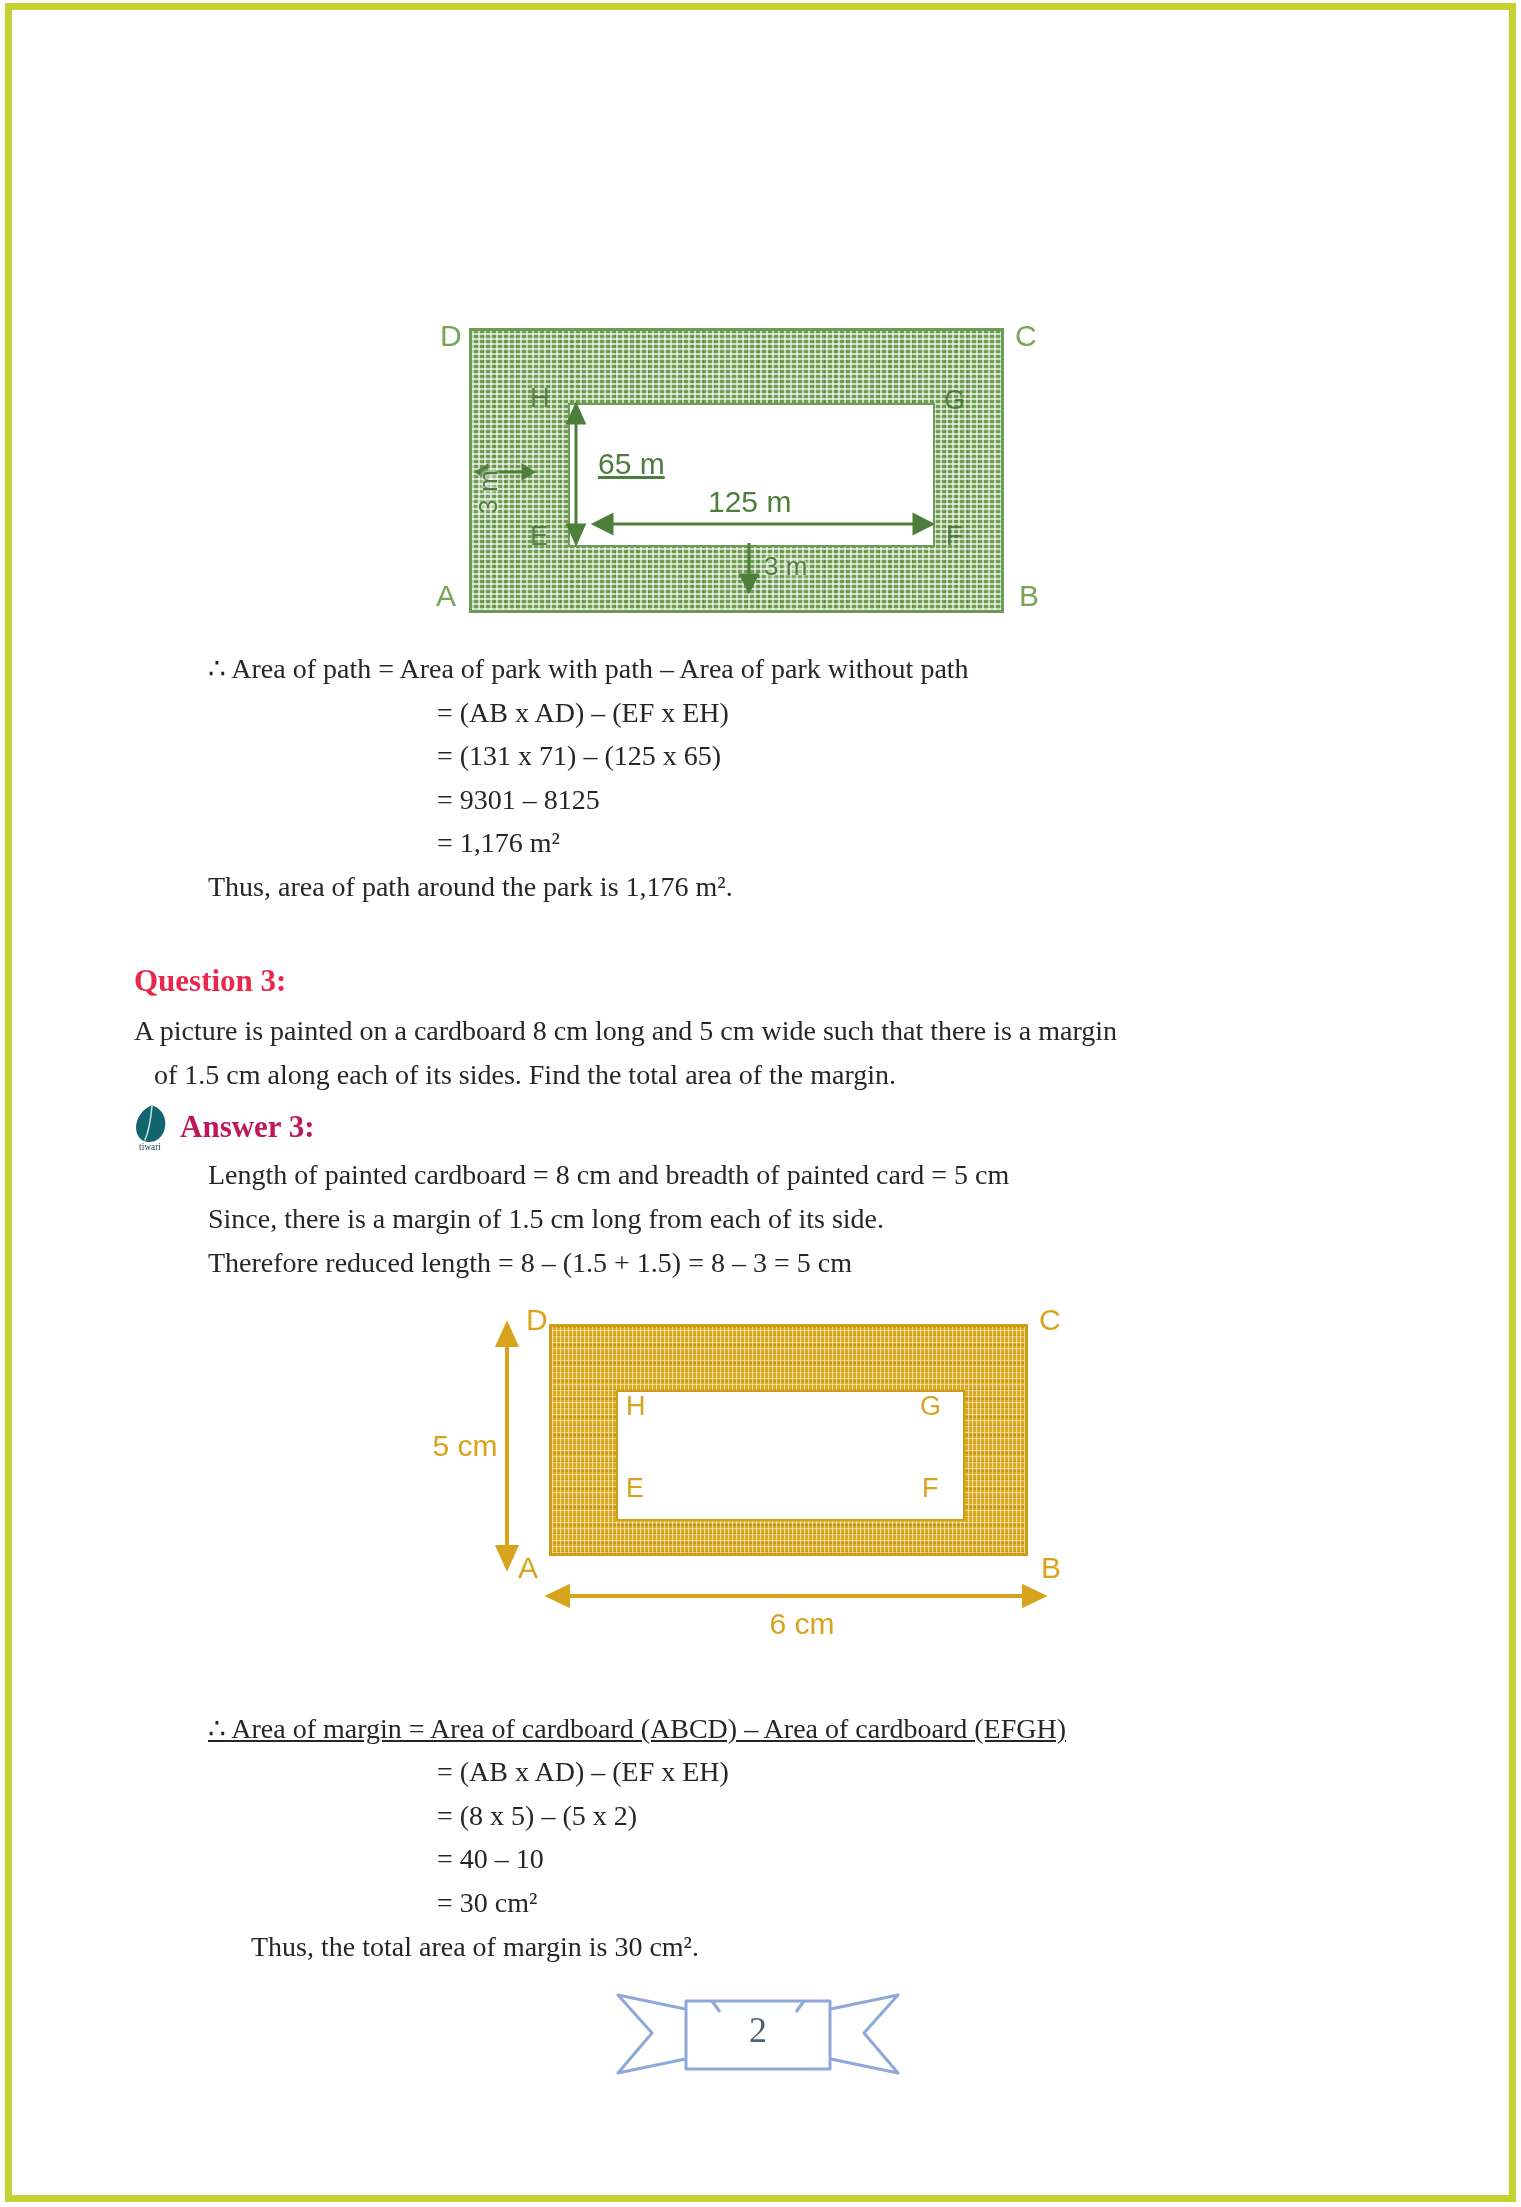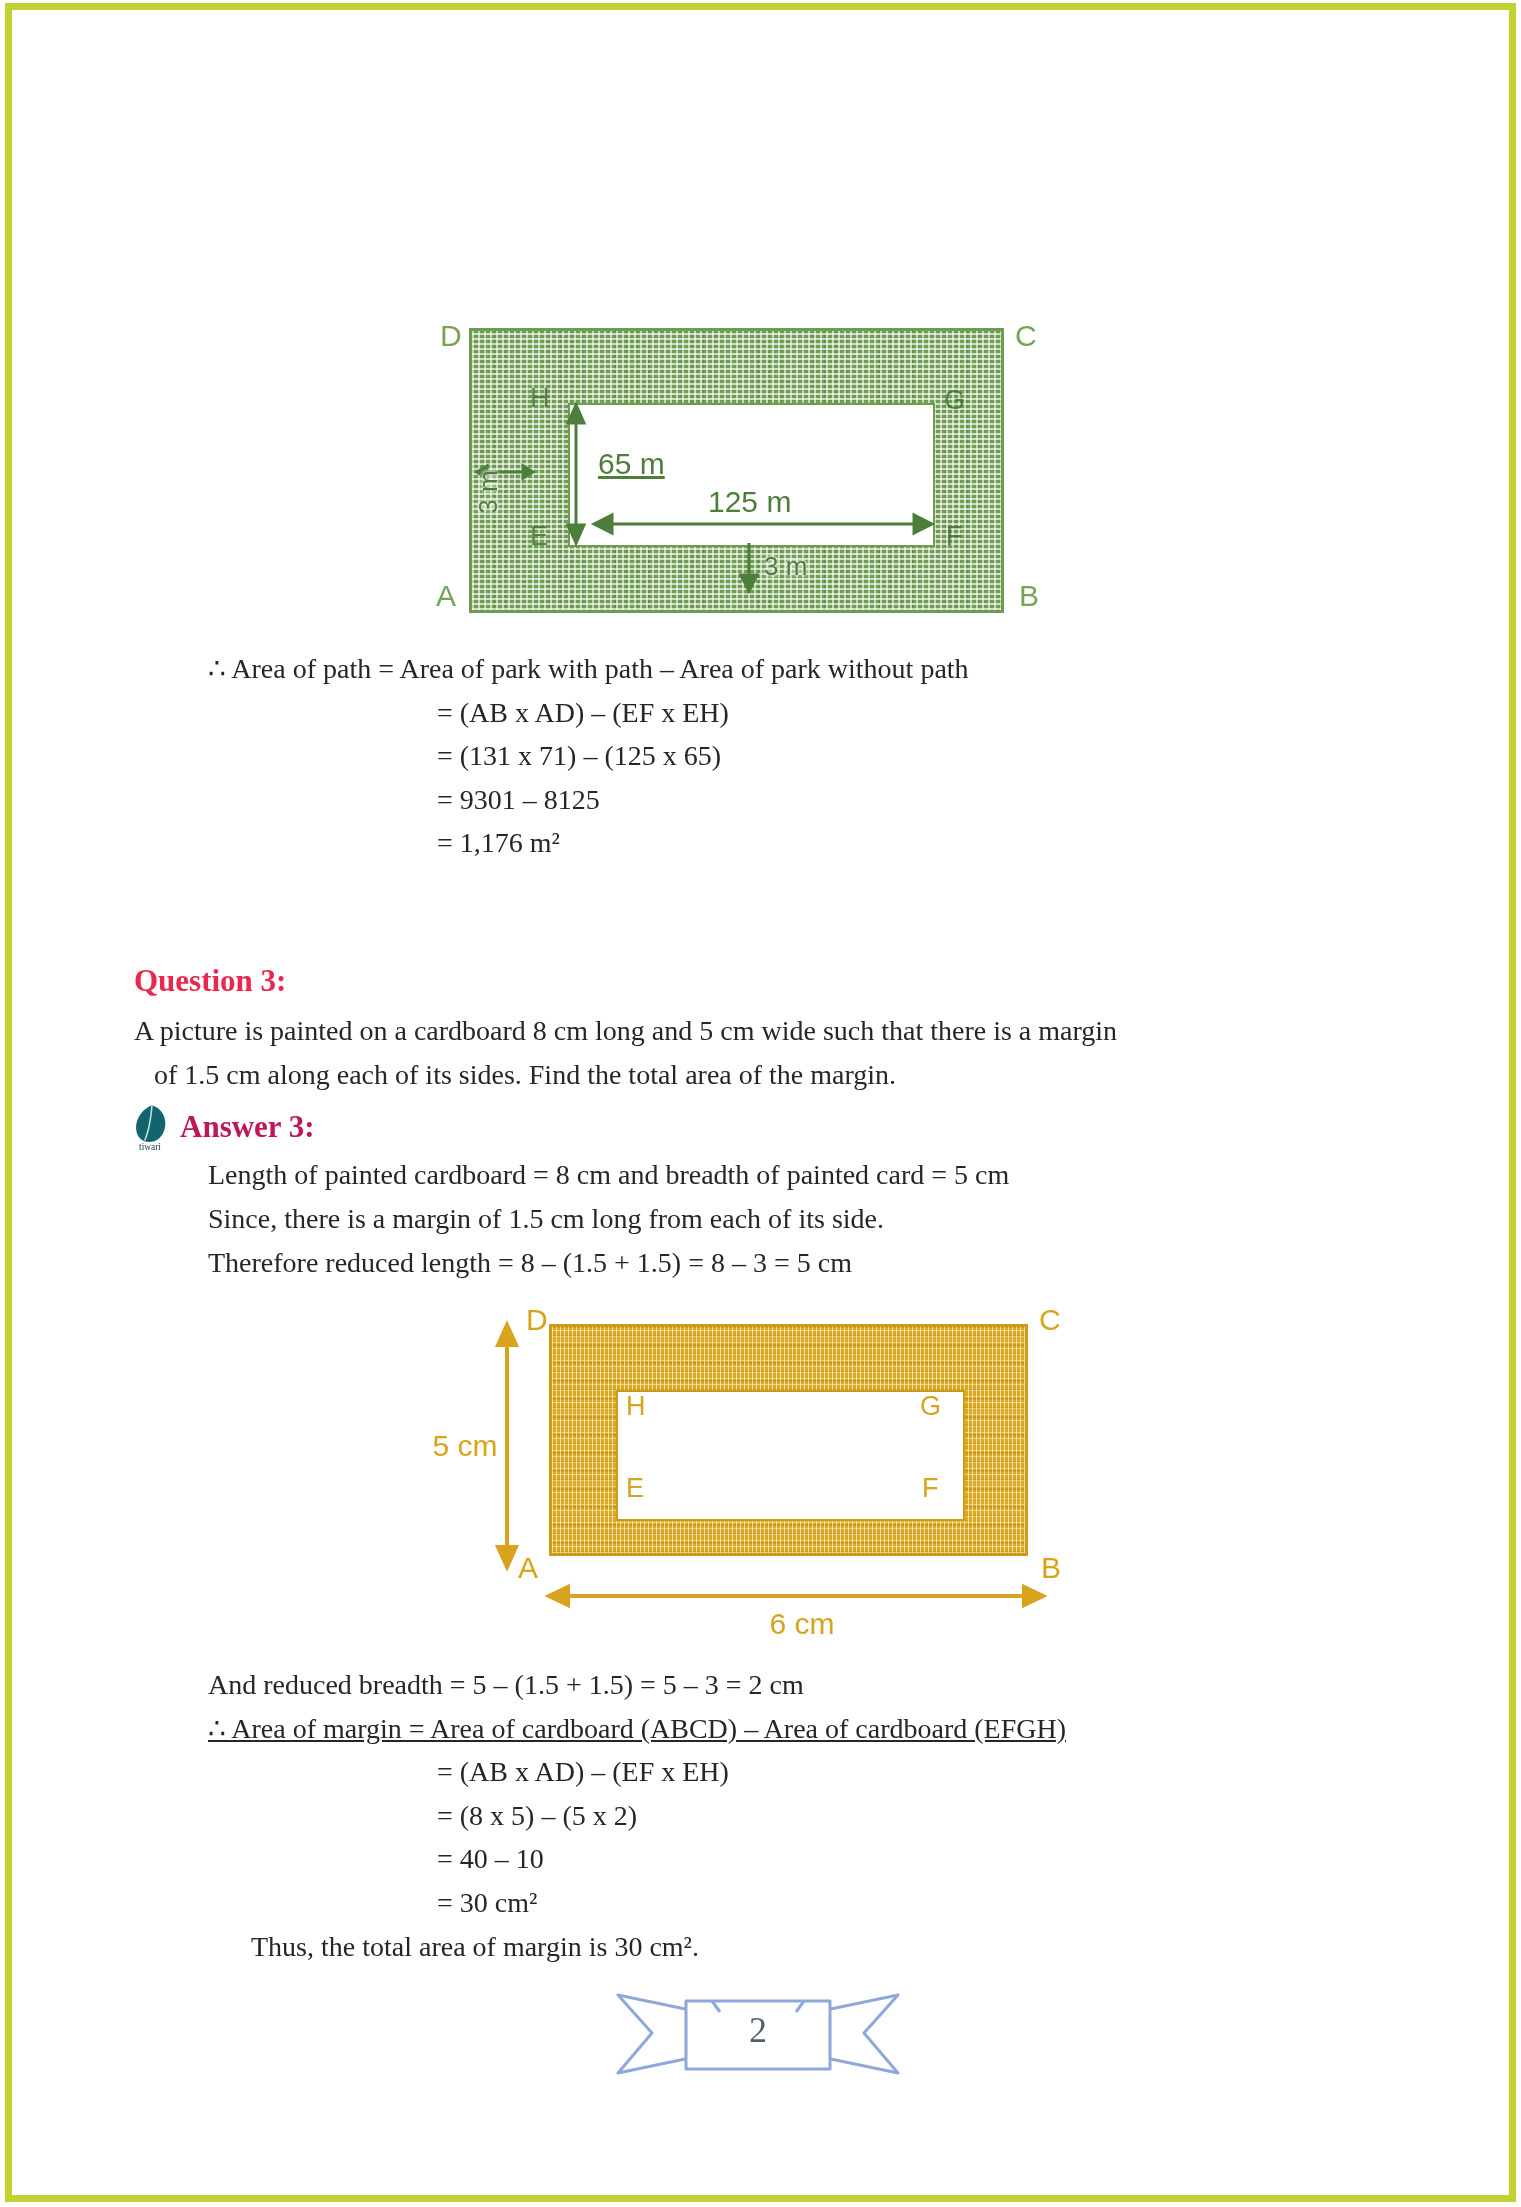--- a/index.html
+++ b/index.html
@@ -83,20 +83,21 @@
     <span class="meas" style="left:236px;top:156px;width:120px;text-align:left;">125 m</span>
     <span class="meas small3 rot" style="left:-16px;top:148px;width:64px;">3 m</span>
     <span class="meas small3" style="left:292px;top:222px;">3 m</span>
   </div>
 
   <div class="t" style="left:208px;top:652px;">∴ Area of path = Area of park with path – Area of park without path</div>
   <div class="t" style="left:437px;top:696px;">= (AB x AD) – (EF x EH)</div>
   <div class="t" style="left:437px;top:739px;">= (131 x 71) – (125 x 65)</div>
   <div class="t" style="left:437px;top:783px;">= 9301 – 8125</div>
   <div class="t" style="left:437px;top:826px;">= 1,176 m²</div>
+  <div class="t" style="left:208px;top:870px;">Thus, area of path around the park is 1,176 m².</div>
 
   <div class="qhead" style="left:134px;top:962px;">Question 3:</div>
   <div class="t" style="left:134px;top:1014px;">A picture is painted on a cardboard 8 cm long and 5 cm wide such that there is a margin</div>
   <div class="t" style="left:134px;top:1058px;margin-left:20px;">of 1.5 cm along each of its sides. Find the total area of the margin.</div>
 
   <svg style="position:absolute;left:130px;top:1102px;" width="42" height="50" viewBox="0 0 40 48">
     <path d="M21 3 C33 7 37 20 31 31 C26 40 13 41 8 33 C2 23 8 8 21 3 Z" fill="#12646e"></path>
     <path d="M21 3 C20 14 19 26 14 37" stroke="#bfe3da" stroke-width="1.5" fill="none"></path>
     <text x="19" y="46" font-size="9" fill="#0d3f46" text-anchor="middle">tiwari</text>
   </svg>
@@ -127,21 +128,20 @@
 
     <span class="inlbl" style="left:74px;top:66px;">H</span>
     <span class="inlbl" style="left:368px;top:66px;">G</span>
     <span class="inlbl" style="left:74px;top:148px;">E</span>
     <span class="inlbl" style="left:370px;top:148px;">F</span>
 
     <span class="measy" style="left:-122px;top:104px;width:70px;text-align:center;">5 cm</span>
     <span class="measy" style="left:190px;top:282px;width:120px;text-align:center;">6 cm</span>
   </div>
 
-  <div class="t" style="left:208px;top:1668px;">And reduced breadth = 5 – (1.5 + 1.5) = 5 – 3 = 2 cm</div>
   <div class="t" style="left:208px;top:1712px;text-decoration:underline;">∴ Area of margin = Area of cardboard (ABCD) – Area of cardboard (EFGH)</div>
   <div class="t" style="left:437px;top:1755px;">= (AB x AD) – (EF x EH)</div>
   <div class="t" style="left:437px;top:1799px;">= (8 x 5) – (5 x 2)</div>
   <div class="t" style="left:437px;top:1842px;">= 40 – 10</div>
   <div class="t" style="left:437px;top:1886px;">= 30 cm²</div>
   <div class="t" style="left:208px;top:1930px;margin-left:43px;">Thus, the total area of margin is 30 cm².</div>
 
   <svg style="position:absolute;left:608px;top:1988px;" width="300" height="92" viewBox="0 0 300 92">
     <g stroke="#8fa8da" stroke-width="3" fill="#ffffff" stroke-linejoin="round">
       <polygon points="82,22 10,7 44,45 10,85 82,70"></polygon>

